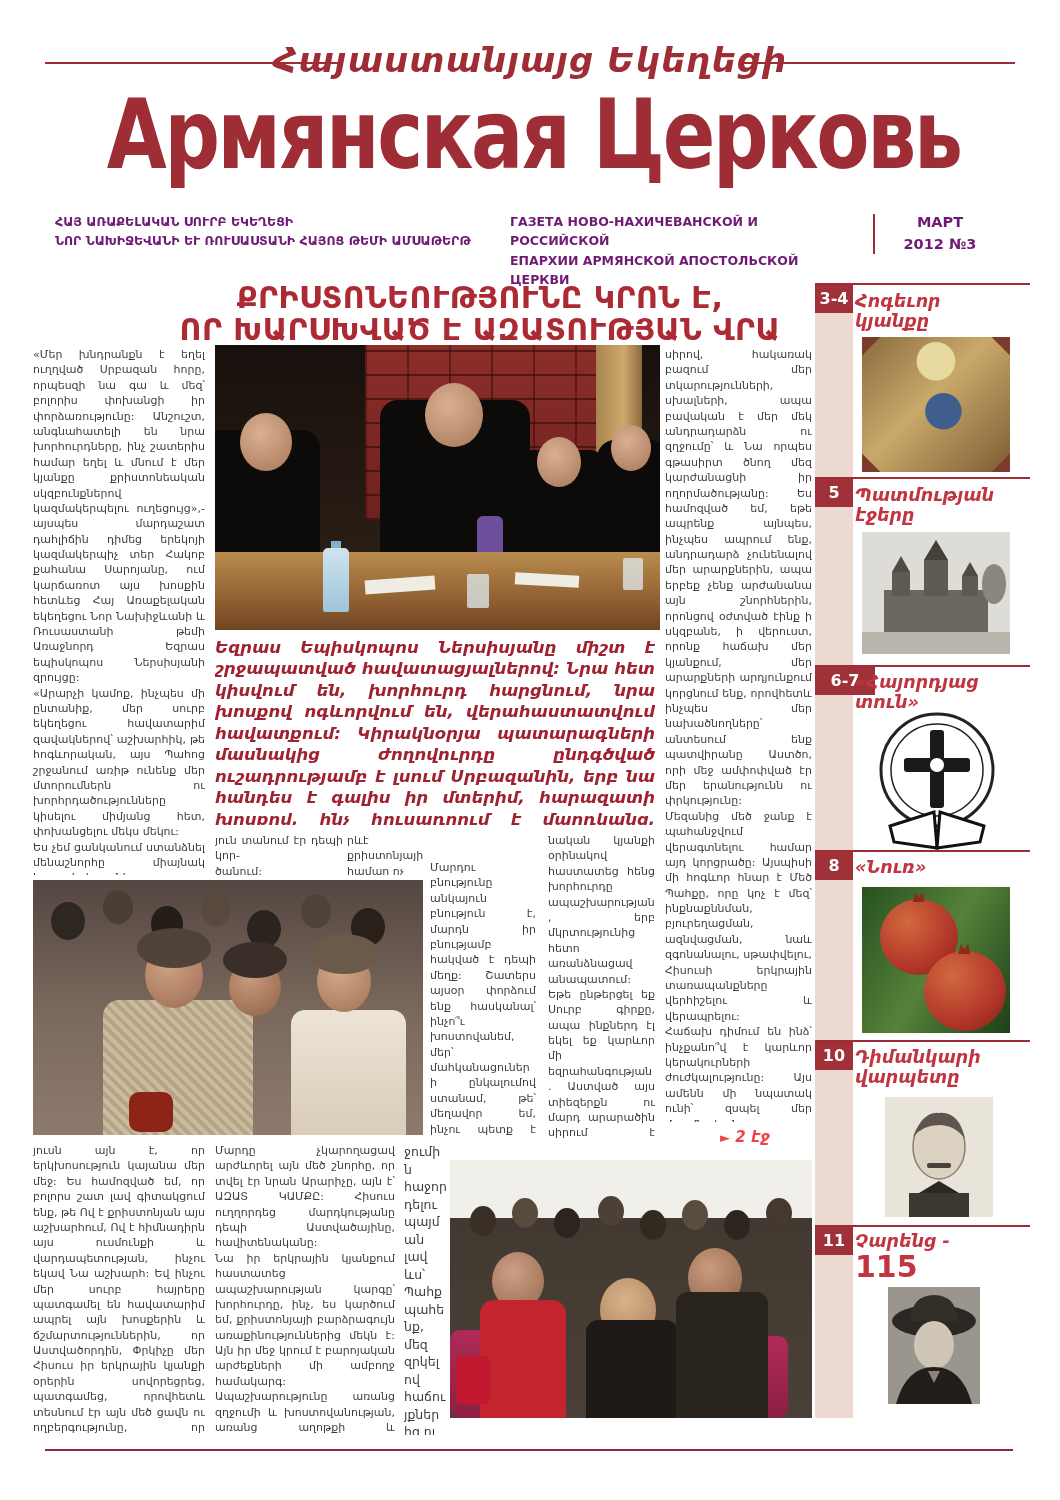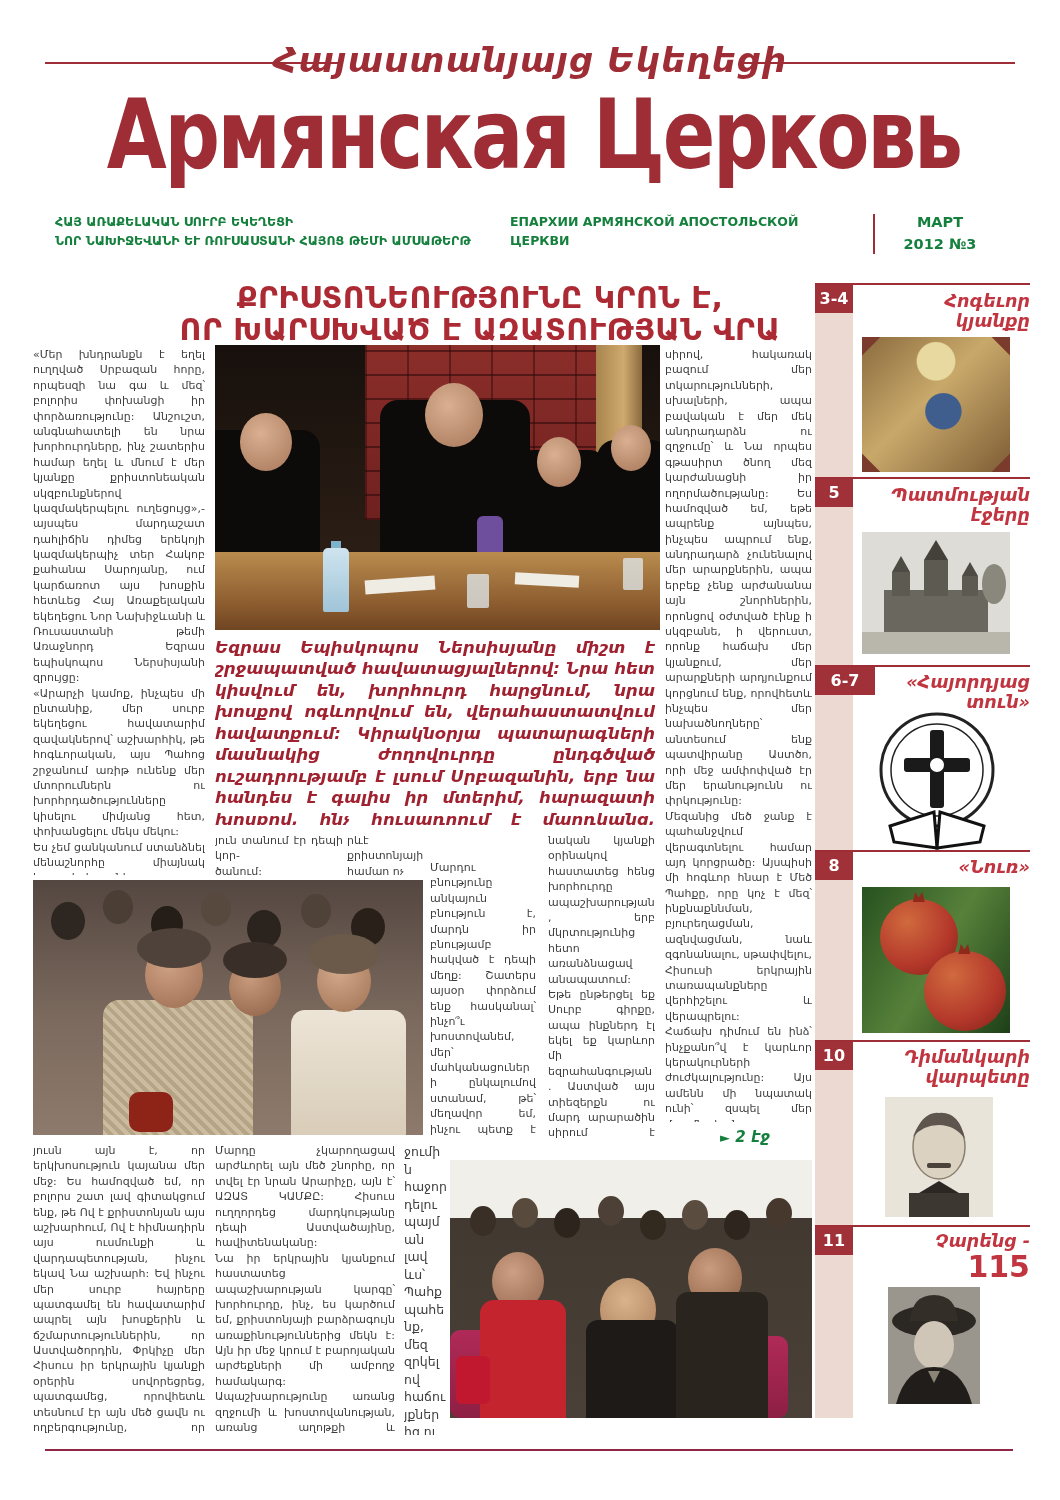--- a/index.html
+++ b/index.html
@@ -7,32 +7,32 @@
         font-family:"DejaVu Sans","Liberation Sans",sans-serif;}
   .abs{position:absolute;}
   .pre{white-space:pre-line;}
   
   .rule{background:#9e2d36;height:2px;}
   .script-title{width:1060px;text-align:center;color:#9e2d36;font-weight:bold;
     font-style:italic;font-size:34px;letter-spacing:1px;}
   .main-title{width:1060px;text-align:center;color:#9e2d36;font-weight:bold;
     font-size:97px;line-height:1;white-space:nowrap;}
   .main-title>span{display:inline-block;transform:scaleX(.80);transform-origin:center;letter-spacing:-3px;}
-  .sub{color:#15803d;font-weight:bold;font-size:12.5px;line-height:1.55;}
+  .sub{color:#701a75;font-weight:bold;font-size:12.5px;line-height:1.55;}
   .sub-right{text-align:center;font-size:14.5px;line-height:1.5;}
   .vdiv{width:2px;background:#9e2d36;}
   
   .headline{width:660px;text-align:center;color:#ac2a33;font-weight:bold;
     font-size:30px;line-height:1.05;letter-spacing:.5px;}
   
   .body-col{font-size:11px;line-height:1.40;color:#3f3e3e;text-align:justify;
     overflow:hidden;word-break:break-word;}
   .lead{font-size:16.5px;line-height:1.30;color:#a02230;font-weight:bold;font-style:italic;
     text-align:justify;overflow:hidden;}
-  .cont-marker{font-size:15px;font-weight:bold;font-style:italic;color:#15803d;cursor:pointer;}
+  .cont-marker{font-size:15px;font-weight:bold;font-style:italic;color:#ef4444;cursor:pointer;}
   .cont-marker .tri{font-style:normal;font-size:13px;}
   
   .photo{overflow:hidden;}
   .ph1{background:linear-gradient(#17100c,#2a1d15 70%,#30211a);}
   .ph1 .brick{position:absolute;left:150px;top:0;width:250px;height:175px;
     background:
       repeating-linear-gradient(0deg,rgba(40,8,8,.55) 0 2px,transparent 2px 24px),
       repeating-linear-gradient(90deg,rgba(40,8,8,.45) 0 2px,transparent 2px 42px),
       linear-gradient(#8c2e2a,#6e211f);}
   .ph1 .pillar{position:absolute;right:18px;top:0;width:46px;height:205px;
@@ -55,21 +55,21 @@
   .ph3{background:linear-gradient(#3f372f,#4a4038);}
   .ph3 .wall{position:absolute;left:0;top:0;width:100%;height:58px;background:#f1efe9;}
   .chair{position:absolute;background:linear-gradient(#b02a58,#8d1f44);border-radius:10px;}
   .bag{position:absolute;background:#c1182f;border-radius:6px;}
   
   .side-strip{background:#ecd9d2;}
   .side-rule{background:#9e2d36;height:2px;}
   .badge{background:#a03138;color:#fff;font-weight:bold;font-size:16px;
     text-align:center;line-height:28px;}
   .side-title{color:#c13540;font-weight:bold;font-style:italic;font-size:17.5px;
-    line-height:1.15;text-align:right;}
+    line-height:1.15;text-align:left;}
   .side-title .big{font-size:30px;font-style:normal;line-height:1.05;display:block;}
   .simg{overflow:hidden;}
   .img-paint{background:
       radial-gradient(circle at 50% 18%,#e8d9a0 0 14%,transparent 15%),
       radial-gradient(circle at 55% 55%,#3f5e8e 0 16%,transparent 17%),
       linear-gradient(135deg,#8a6b3e,#c9a96a 45%,#7d5c35);}
   .img-paint .corner{position:absolute;width:26px;height:26px;background:#7a3b2c;transform:rotate(45deg);}
   .img-etch{background:#dddcd6;}
   .img-seal{background:#fff;}
   .img-pome{background:linear-gradient(120deg,#27511f,#57813a 50%,#1d3f18);}
@@ -90,20 +90,21 @@
   <div class="abs rule" style="left:45px;top:62px;width:295px;"></div>
   <div class="abs rule" style="left:742px;top:62px;width:273px;"></div>
   <div class="abs script-title" style="left:0;top:40px;">Հայաստանյայց Եկեղեցի</div>
   <div class="abs main-title" style="left:0;top:86px;text-align:right;"><span>Армянская Церковь</span></div>
 
   <div class="abs sub" style="left:55px;top:212px;width:450px;">
     <div>ՀԱՅ ԱՌԱՔԵԼԱԿԱՆ ՍՈՒՐԲ ԵԿԵՂԵՑԻ</div>
     <div>ՆՈՐ ՆԱԽԻՋԵՎԱՆԻ ԵՒ ՌՈՒՍԱՍՏԱՆԻ ՀԱՅՈՑ ԹԵՄԻ ԱՄՍԱԹԵՐԹ</div>
   </div>
   <div class="abs sub" style="left:510px;top:212px;width:350px;">
+    <div>ГАЗЕТА НОВО-НАХИЧЕВАНСКОЙ И РОССИЙСКОЙ</div>
     <div>ЕПАРХИИ АРМЯНСКОЙ АПОСТОЛЬСКОЙ ЦЕРКВИ</div>
   </div>
   <div class="abs vdiv" style="left:873px;top:214px;height:40px;"></div>
   <div class="abs sub sub-right" style="left:885px;top:212px;width:110px;">
     <div>МАРТ</div>
     <div>2012 №3</div>
   </div>
 
   <div class="abs headline" style="left:150px;top:282px;">
     <div>ՔՐԻՍՏՈՆԵՈՒԹՅՈՒՆԸ ԿՐՈՆ Է,</div>

